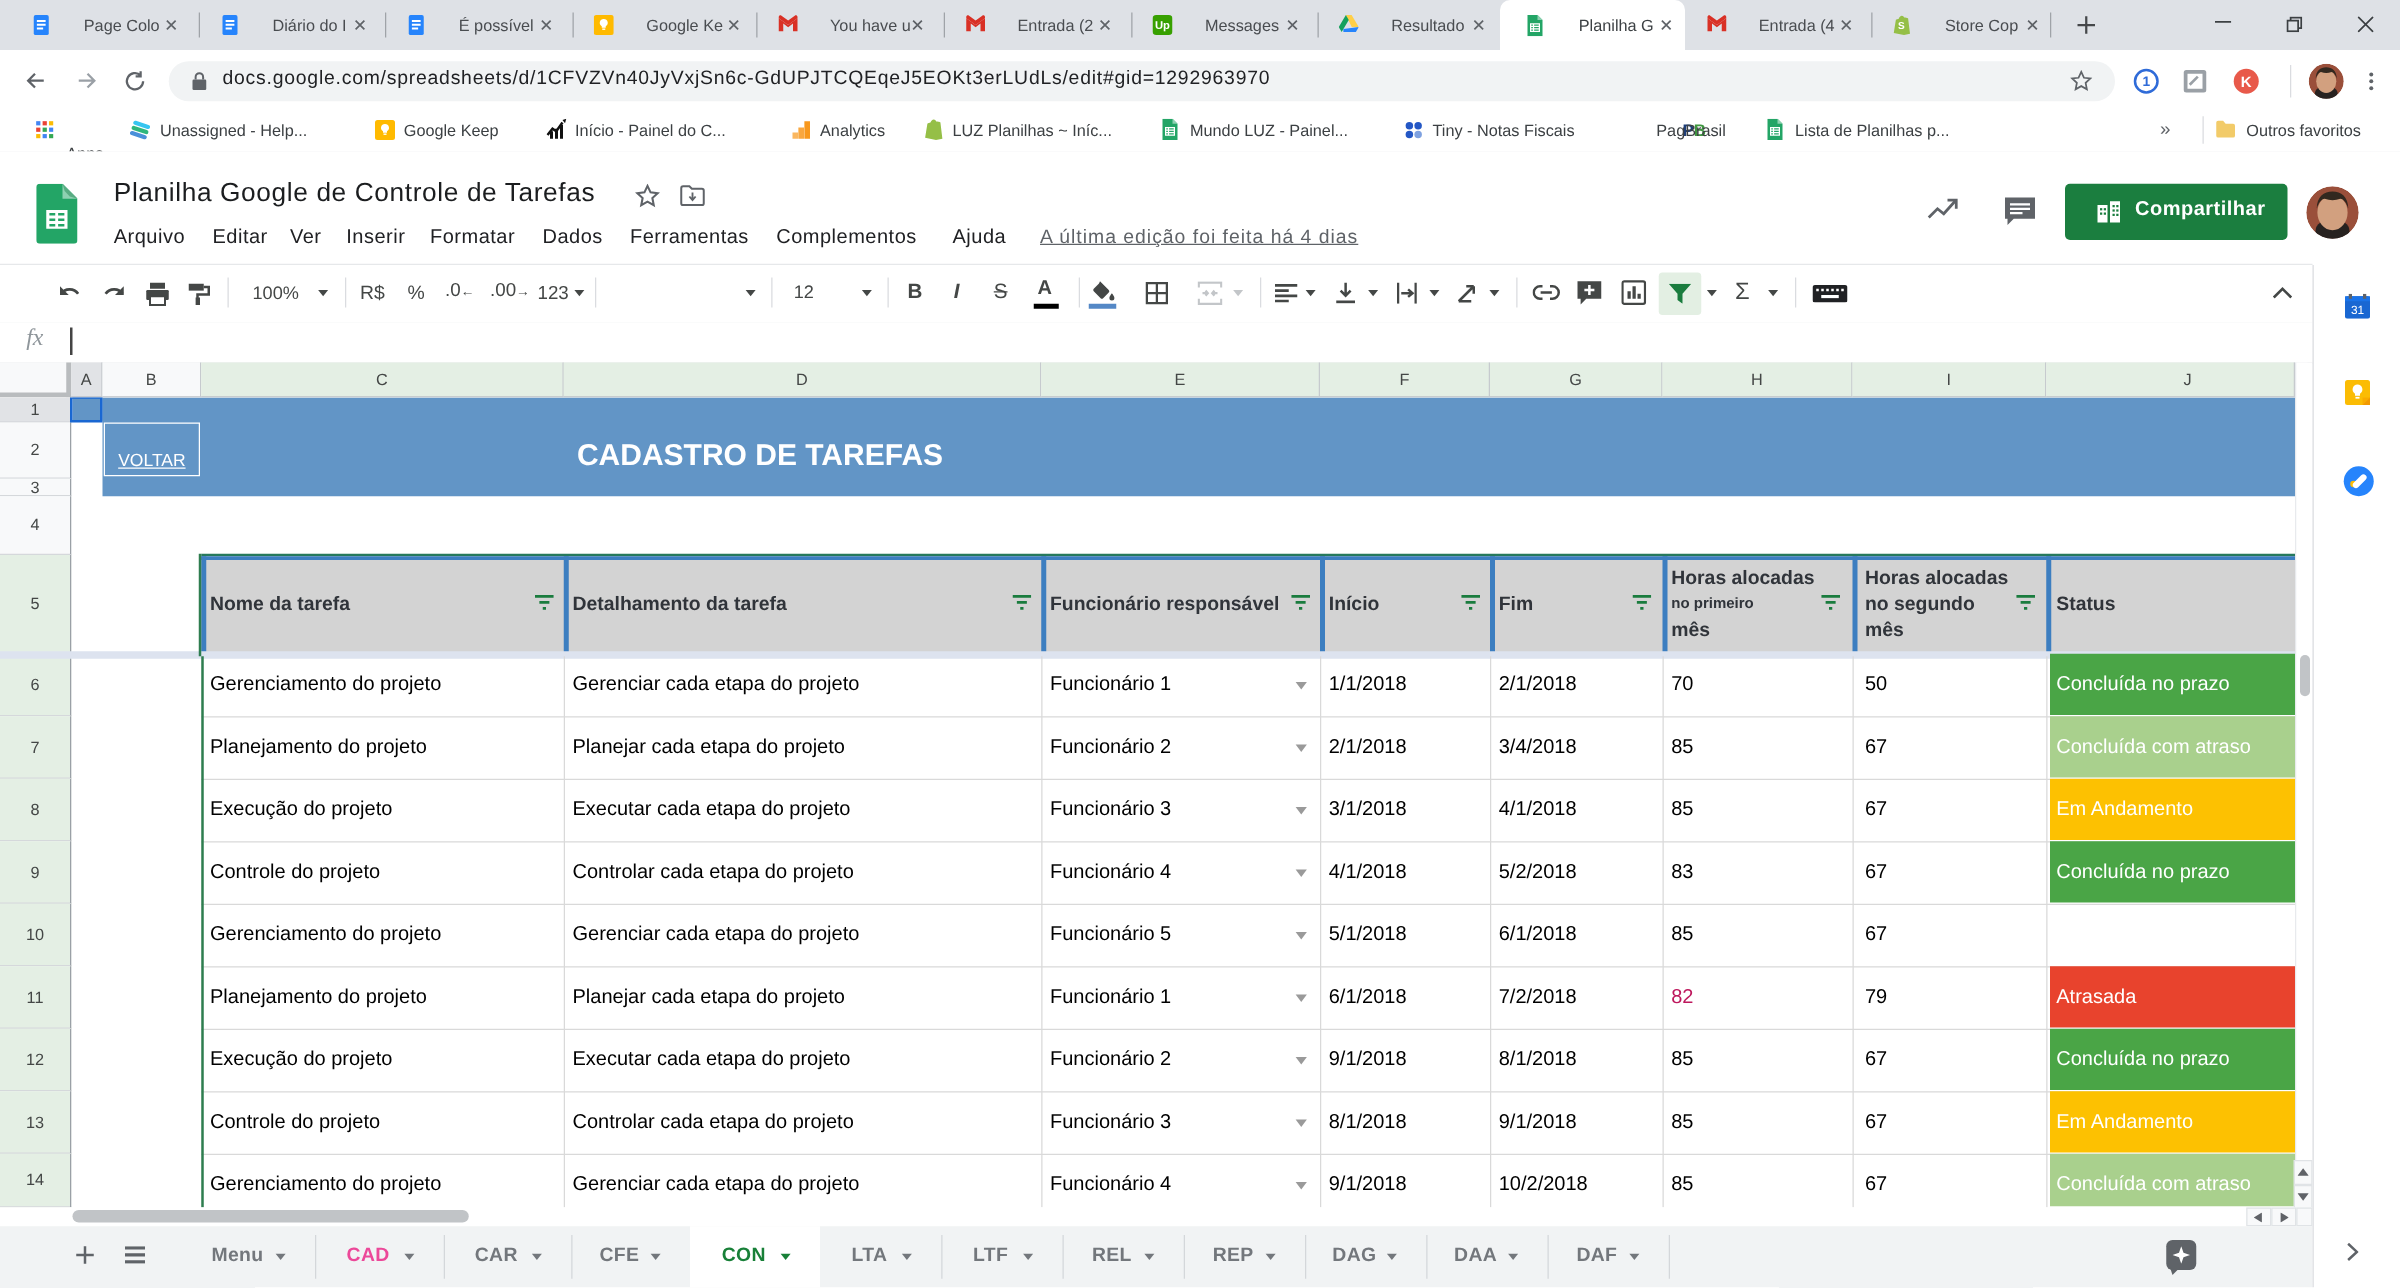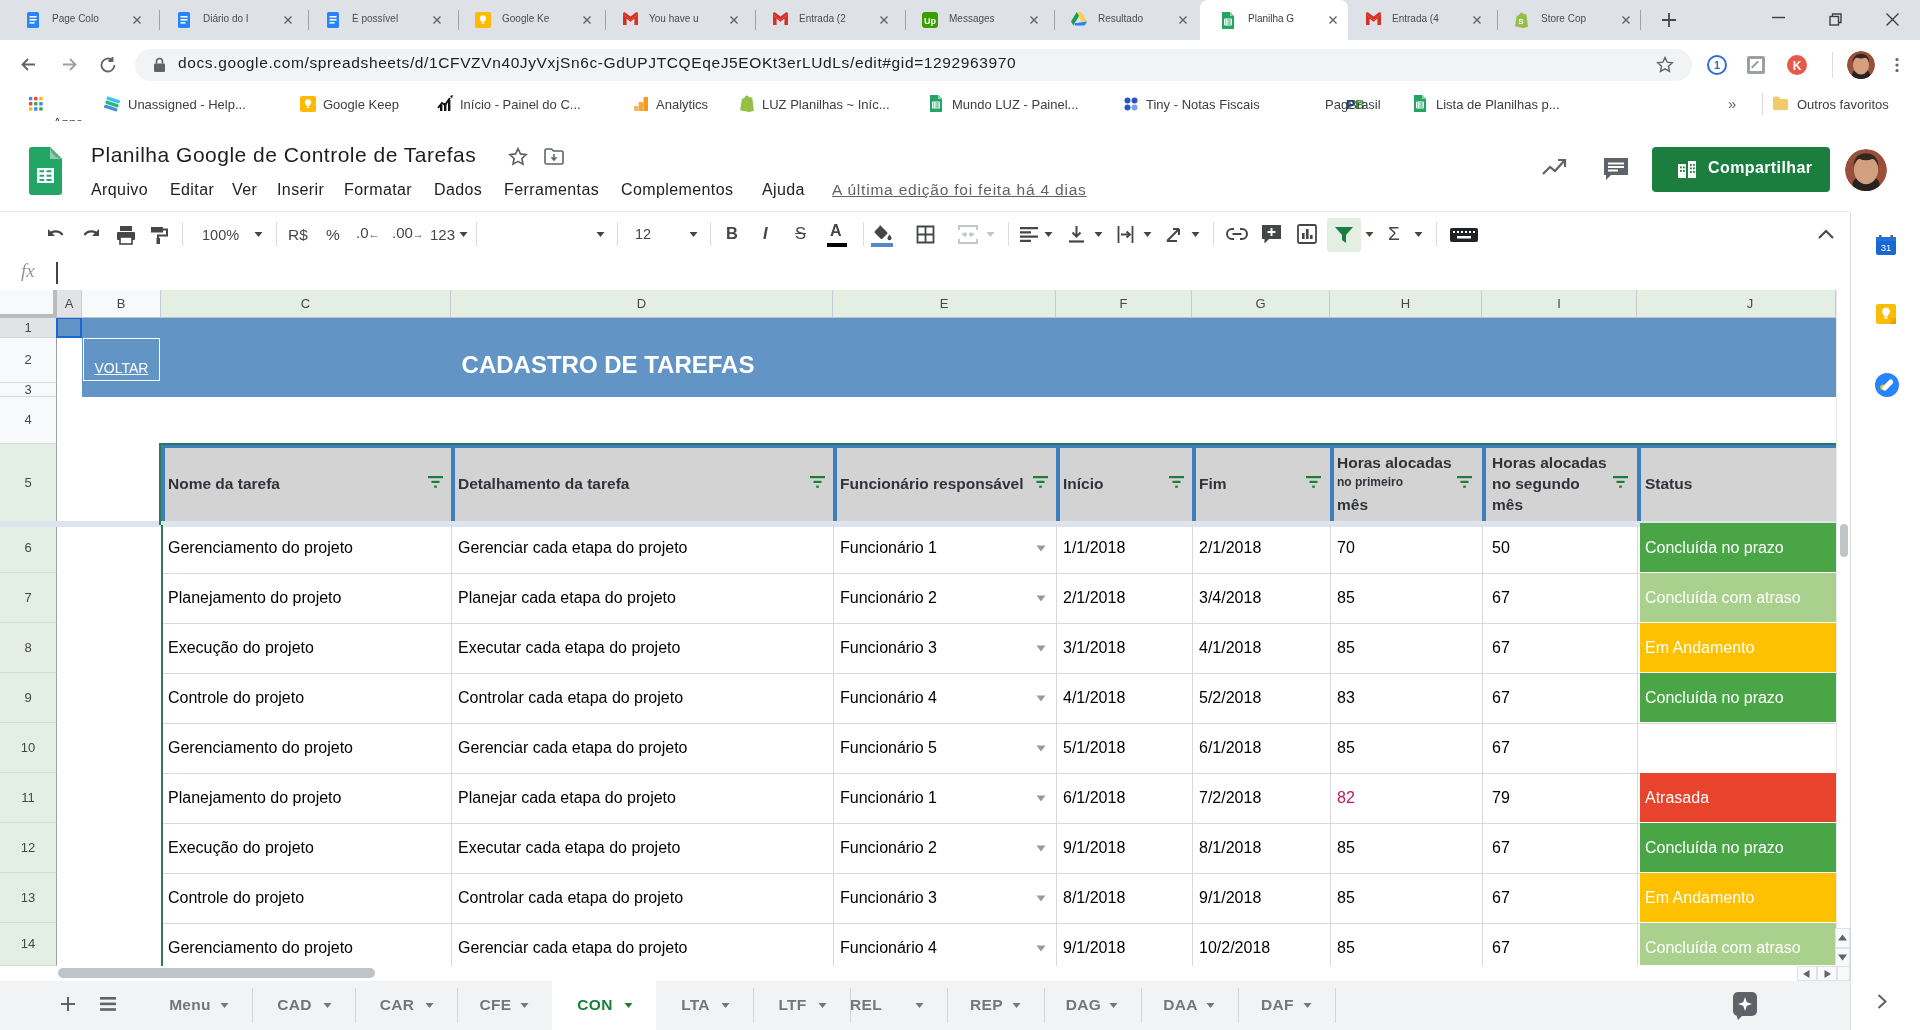--- a/index.html
+++ b/index.html
@@ -1,16 +1,16 @@
 <!DOCTYPE html>
 <html><head><meta charset="utf-8"><style>
 html,body{margin:0;padding:0;}
 body{font-family:"Liberation Sans",sans-serif;width:1920px;height:1030px;overflow:hidden;position:relative;background:#fff;}
 .a{position:absolute;}
-.tabtx{font-size:10px;color:#494c50;white-space:nowrap;overflow:hidden;}
+.tabtx{font-size:13px;color:#494c50;white-space:nowrap;overflow:hidden;margin-left:15px;}
 svg{display:block;}
 </style></head><body>
 
 <div class="a" style="left:0;top:0;width:1920px;height:40px;background:#dee1e6;"></div>
 <div class="a" style="left:1200px;top:0px;width:148px;height:40px;background:#fff;border-radius:8px 8px 0 0;"></div>
 <svg class="a" style="left:25px;top:12px" width="16" height="16" viewBox="0 0 16 16">
     <rect x="2" y="0" width="12" height="16" rx="1.5" fill="#2684fc"></rect>
     <rect x="4.5" y="4" width="7" height="1.6" fill="#fff"></rect>
     <rect x="4.5" y="7" width="7" height="1.6" fill="#fff"></rect>
     <rect x="4.5" y="10" width="5" height="1.6" fill="#fff"></rect>
@@ -708,21 +708,21 @@
       <rect y="5.6" width="16" height="2.6"></rect>
       <rect y="11.2" width="16" height="2.6"></rect>
     </g>
   </svg>
 <div class="a" style="left:252px;top:988px;width:1px;height:35px;background:#d4d7da;"></div>
 <div class="a" style="left:146px;top:996px;width:88px;text-align:center;font-size:15.5px;font-weight:bold;color:#73777c;letter-spacing:0.3px;">Menu</div>
 <svg class="a" style="left:220px;top:1002px" width="9" height="7" viewBox="0 0 9 7">
     <path d="M0.5 1h8L4.5 6z" fill="#73777c"></path>
   </svg>
 <div class="a" style="left:355px;top:988px;width:1px;height:35px;background:#d4d7da;"></div>
-<div class="a" style="left:252px;top:996px;width:85px;text-align:center;font-size:15.5px;font-weight:bold;color:#737373;letter-spacing:0.3px;">CAD</div>
+<div class="a" style="left:252px;top:996px;width:85px;text-align:center;font-size:15.5px;font-weight:bold;color:#ec4899;letter-spacing:0.3px;">CAD</div>
 <svg class="a" style="left:323px;top:1002px" width="9" height="7" viewBox="0 0 9 7">
     <path d="M0.5 1h8L4.5 6z" fill="#73777c"></path>
   </svg>
 <div class="a" style="left:457px;top:988px;width:1px;height:35px;background:#d4d7da;"></div>
 <div class="a" style="left:355px;top:996px;width:84px;text-align:center;font-size:15.5px;font-weight:bold;color:#73777c;letter-spacing:0.3px;">CAR</div>
 <svg class="a" style="left:425px;top:1002px" width="9" height="7" viewBox="0 0 9 7">
     <path d="M0.5 1h8L4.5 6z" fill="#73777c"></path>
   </svg>
 <div class="a" style="left:552px;top:988px;width:1px;height:35px;background:#d4d7da;"></div>
 <div class="a" style="left:457px;top:996px;width:77px;text-align:center;font-size:15.5px;font-weight:bold;color:#73777c;letter-spacing:0.3px;">CFE</div>
@@ -738,21 +738,21 @@
 <div class="a" style="left:656px;top:996px;width:79px;text-align:center;font-size:15.5px;font-weight:bold;color:#73777c;letter-spacing:0.3px;">LTA</div>
 <svg class="a" style="left:721px;top:1002px" width="9" height="7" viewBox="0 0 9 7">
     <path d="M0.5 1h8L4.5 6z" fill="#73777c"></path>
   </svg>
 <div class="a" style="left:850px;top:988px;width:1px;height:35px;background:#d4d7da;"></div>
 <div class="a" style="left:753px;top:996px;width:79px;text-align:center;font-size:15.5px;font-weight:bold;color:#73777c;letter-spacing:0.3px;">LTF</div>
 <svg class="a" style="left:818px;top:1002px" width="9" height="7" viewBox="0 0 9 7">
     <path d="M0.5 1h8L4.5 6z" fill="#73777c"></path>
   </svg>
 <div class="a" style="left:947px;top:988px;width:1px;height:35px;background:#d4d7da;"></div>
-<div class="a" style="left:850px;top:996px;width:79px;font-size:15.5px;font-weight:bold;color:#73777c;letter-spacing:0.3px;">REL</div>
+<div class="a" style="left:850px;top:996px;width:79px;text-align:center;font-size:15.5px;font-weight:bold;color:#73777c;letter-spacing:0.3px;">REL</div>
 <svg class="a" style="left:915px;top:1002px" width="9" height="7" viewBox="0 0 9 7">
     <path d="M0.5 1h8L4.5 6z" fill="#73777c"></path>
   </svg>
 <div class="a" style="left:1044px;top:988px;width:1px;height:35px;background:#d4d7da;"></div>
 <div class="a" style="left:947px;top:996px;width:79px;text-align:center;font-size:15.5px;font-weight:bold;color:#73777c;letter-spacing:0.3px;">REP</div>
 <svg class="a" style="left:1012px;top:1002px" width="9" height="7" viewBox="0 0 9 7">
     <path d="M0.5 1h8L4.5 6z" fill="#73777c"></path>
   </svg>
 <div class="a" style="left:1141px;top:988px;width:1px;height:35px;background:#d4d7da;"></div>
 <div class="a" style="left:1044px;top:996px;width:79px;text-align:center;font-size:15.5px;font-weight:bold;color:#73777c;letter-spacing:0.3px;">DAG</div>

